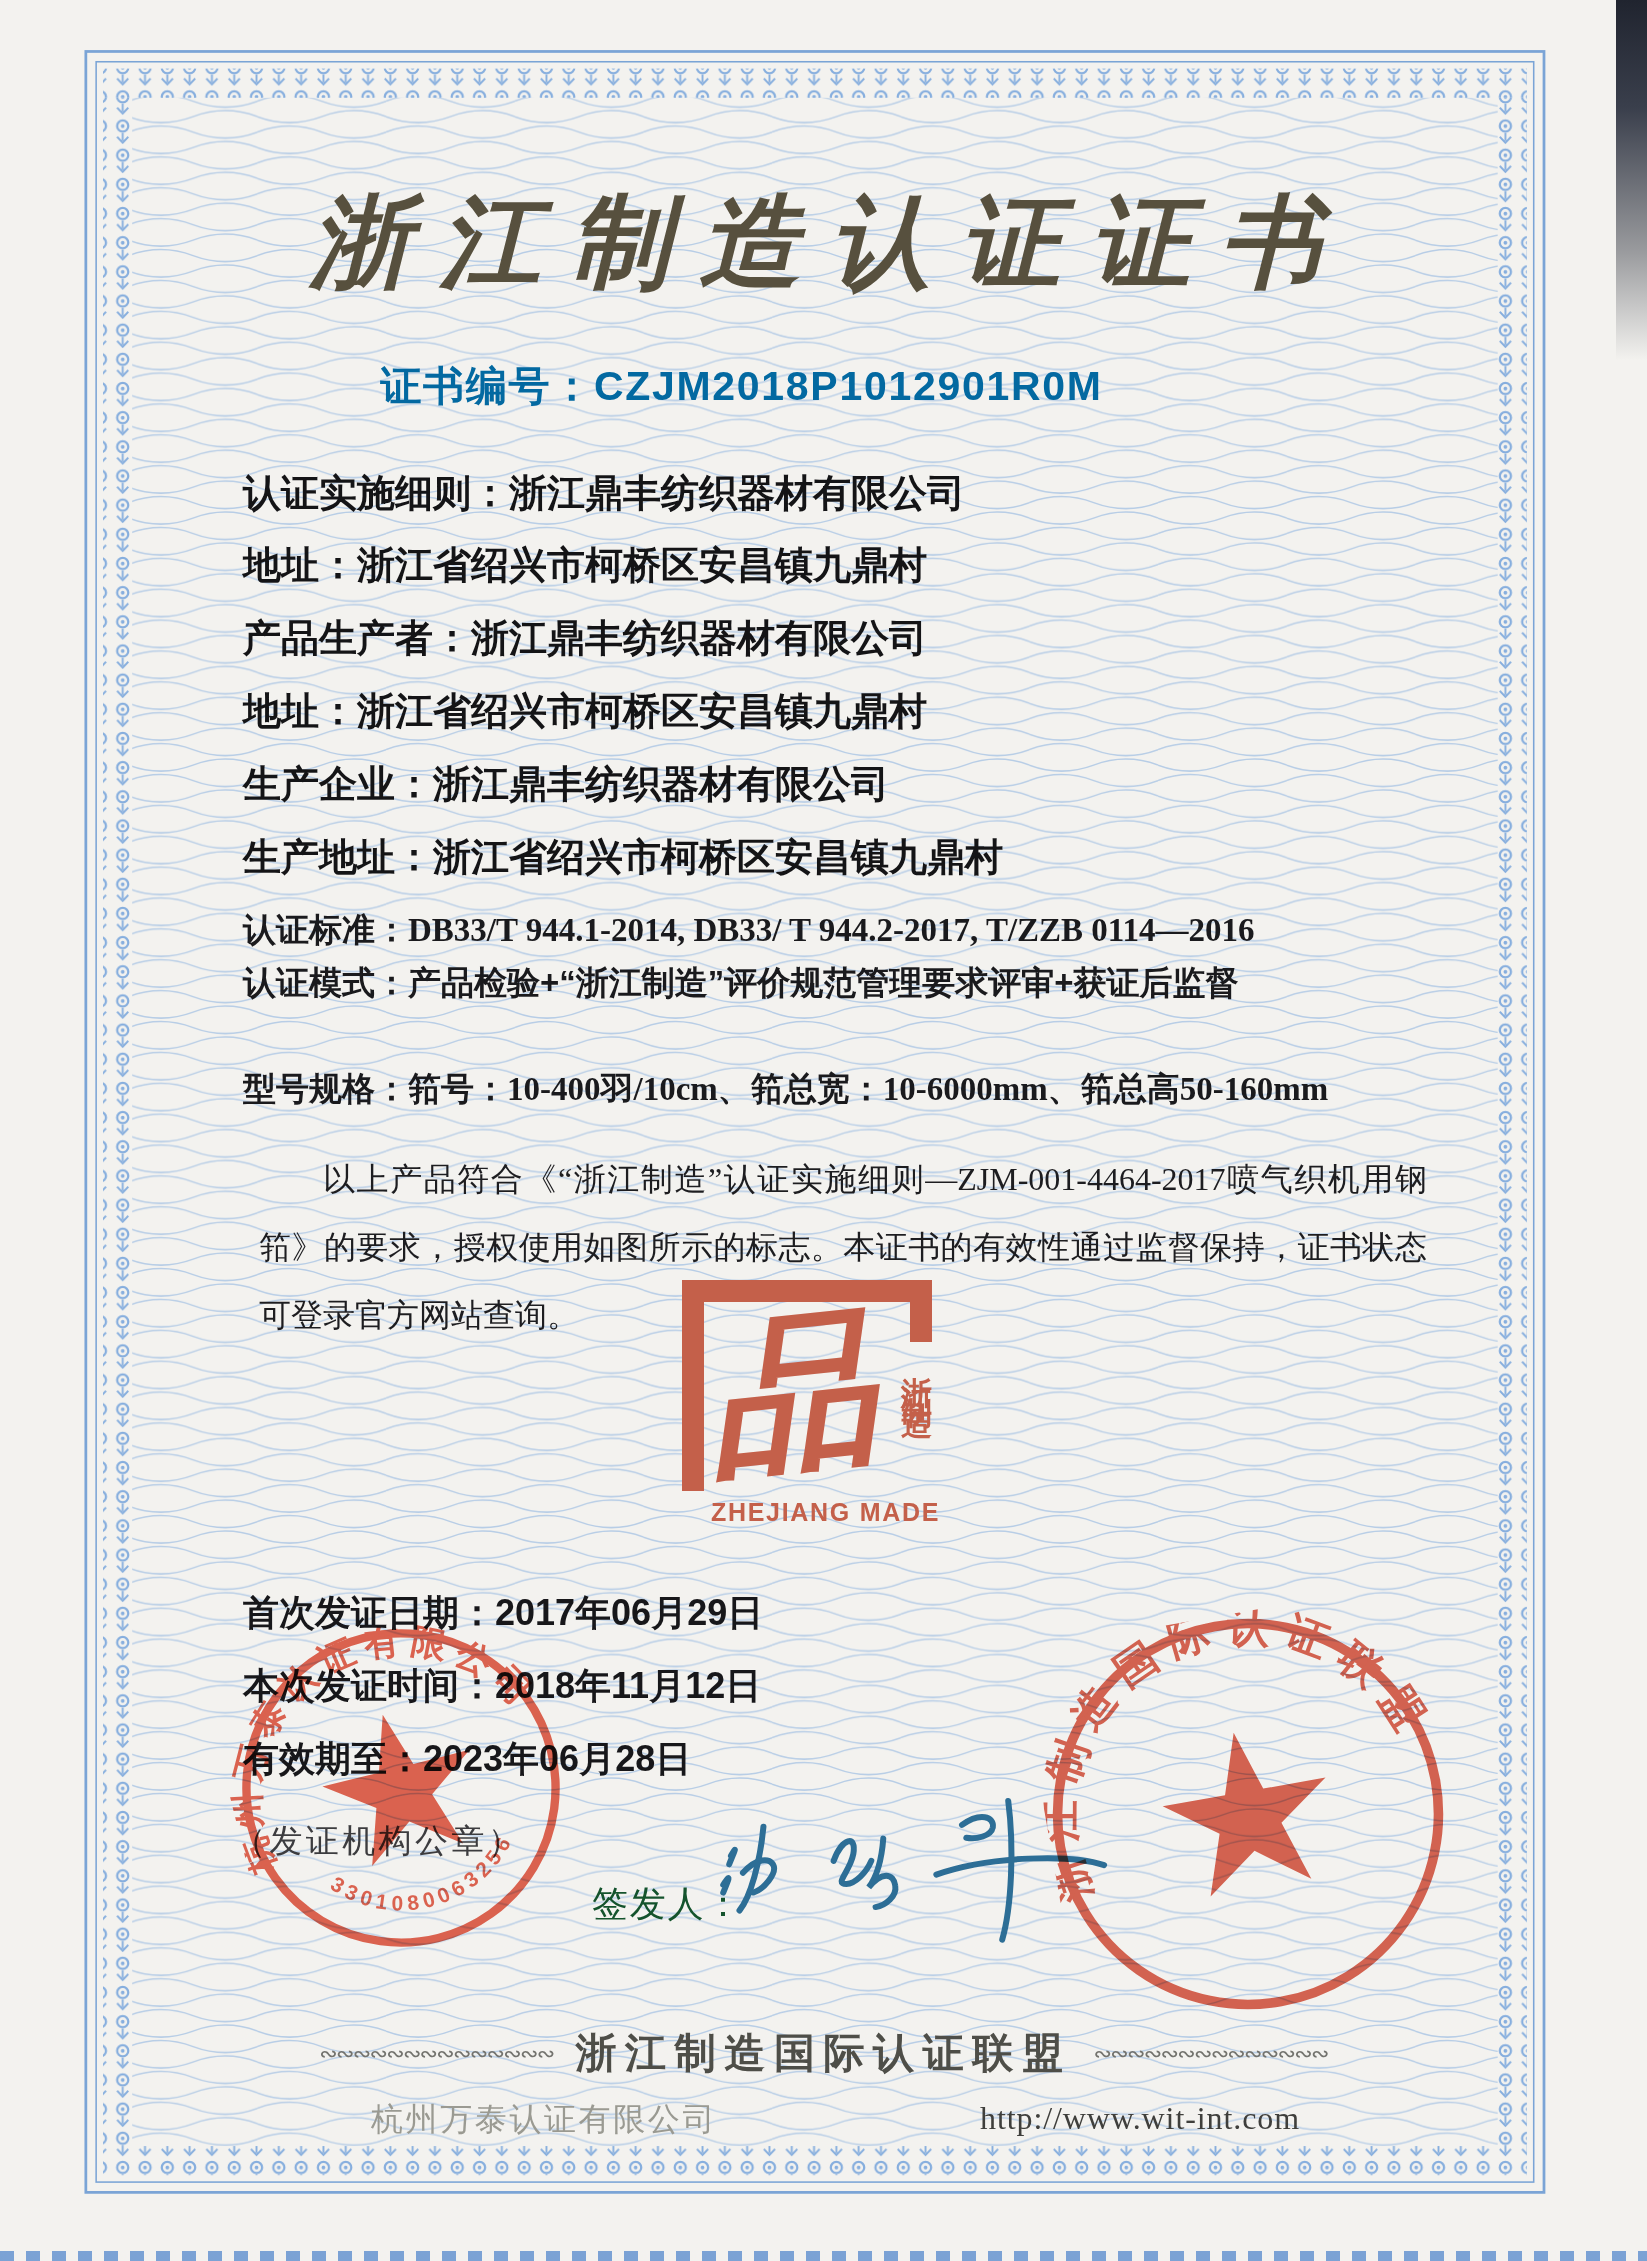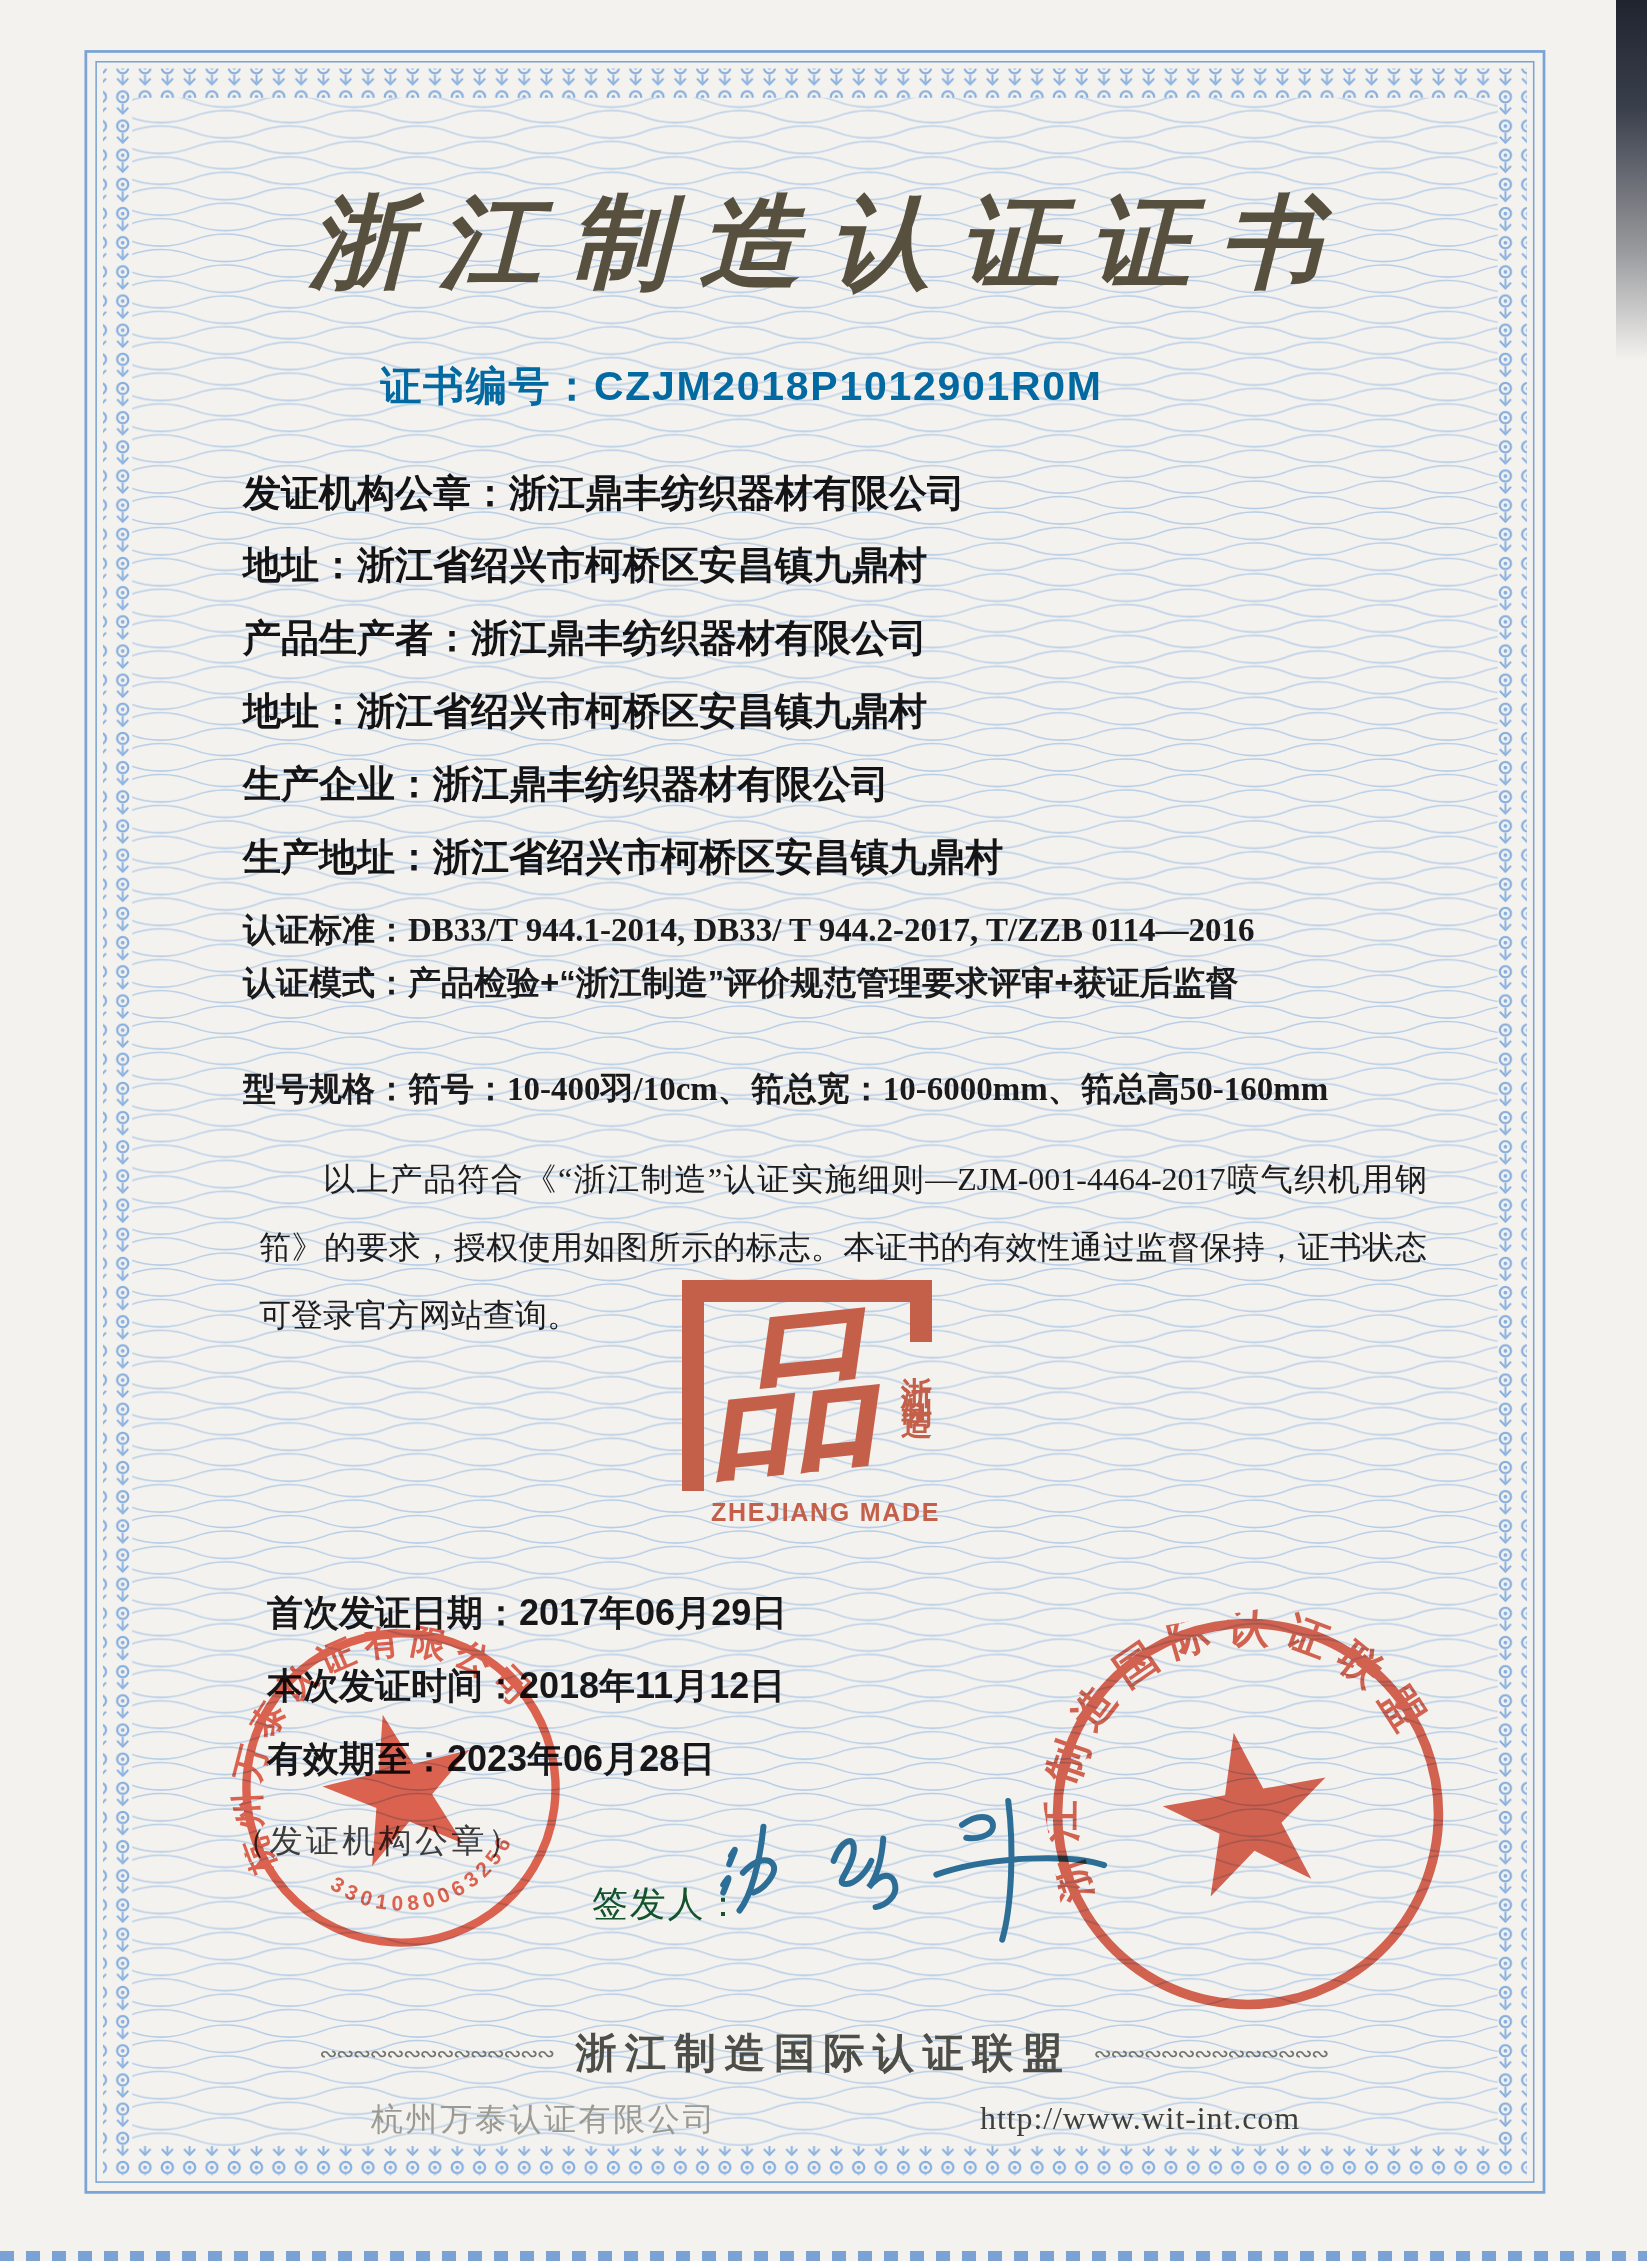--- a/index.html
+++ b/index.html
@@ -46,21 +46,21 @@
   }
   .logo .side{
     position:absolute;right:-5.1px;top:72px;
     writing-mode:vertical-rl;font-size:31px;font-weight:700;
     letter-spacing:10.3px;color:#c4604a;
   }
   .logo .latin{
     position:absolute;left:29px;bottom:-5.1px;width:220px;
     font-size:25px;font-weight:700;letter-spacing:1.7px;color:#c4604a;white-space:nowrap;
   }
-  .date-row{font-size:36px;font-weight:700;color:#17171a;margin-left:24px;}
+  .date-row{font-size:36px;font-weight:700;color:#17171a;}
   .seal-note{position:absolute;left:233px;top:1819px;font-size:33px;color:#3c3c3f;letter-spacing:3.4px;}
   .issuer{position:absolute;left:592px;top:1880px;font-size:36px;color:#14532d;letter-spacing:1.7px;}
   .sig{position:absolute;left:703px;top:1777px;width:429px;height:184px;}
   .stamp{position:absolute;mix-blend-mode:multiply;opacity:.88;}
   .stamp-left{left:233px;top:1620px;width:336px;height:336px;transform:rotate(-14deg);}
   .stamp-right{left:1048px;top:1614px;width:400px;height:400px;transform:rotate(-10deg);}
   .alliance{
     position:absolute;left:0;top:2026px;width:1647px;
     display:flex;align-items:center;justify-content:center;gap:22px;
   }
@@ -99,21 +99,21 @@
   <div class="edge-right"></div>
   <div class="edge-bottom"></div>
 
   <h1 class="title">浙江制造认证证书</h1>
 
   <div class="certno">
     <span>证书编号：</span><span>CZJM2018P1012901R0M</span>
   </div>
 
   <div class="row info-row" style="top:468px">
-    <span>发证机构公章：</span><span>浙江鼎丰纺织器材有限公司</span>
+    <span>认证实施细则：</span><span>浙江鼎丰纺织器材有限公司</span>
   </div>
   <div class="row info-row" style="top:540px">
     <span>地址：</span><span>浙江省绍兴市柯桥区安昌镇九鼎村</span>
   </div>
   <div class="row info-row" style="top:613px">
     <span>产品生产者：</span><span>浙江鼎丰纺织器材有限公司</span>
   </div>
   <div class="row info-row" style="top:686px">
     <span>地址：</span><span>浙江省绍兴市柯桥区安昌镇九鼎村</span>
   </div>

